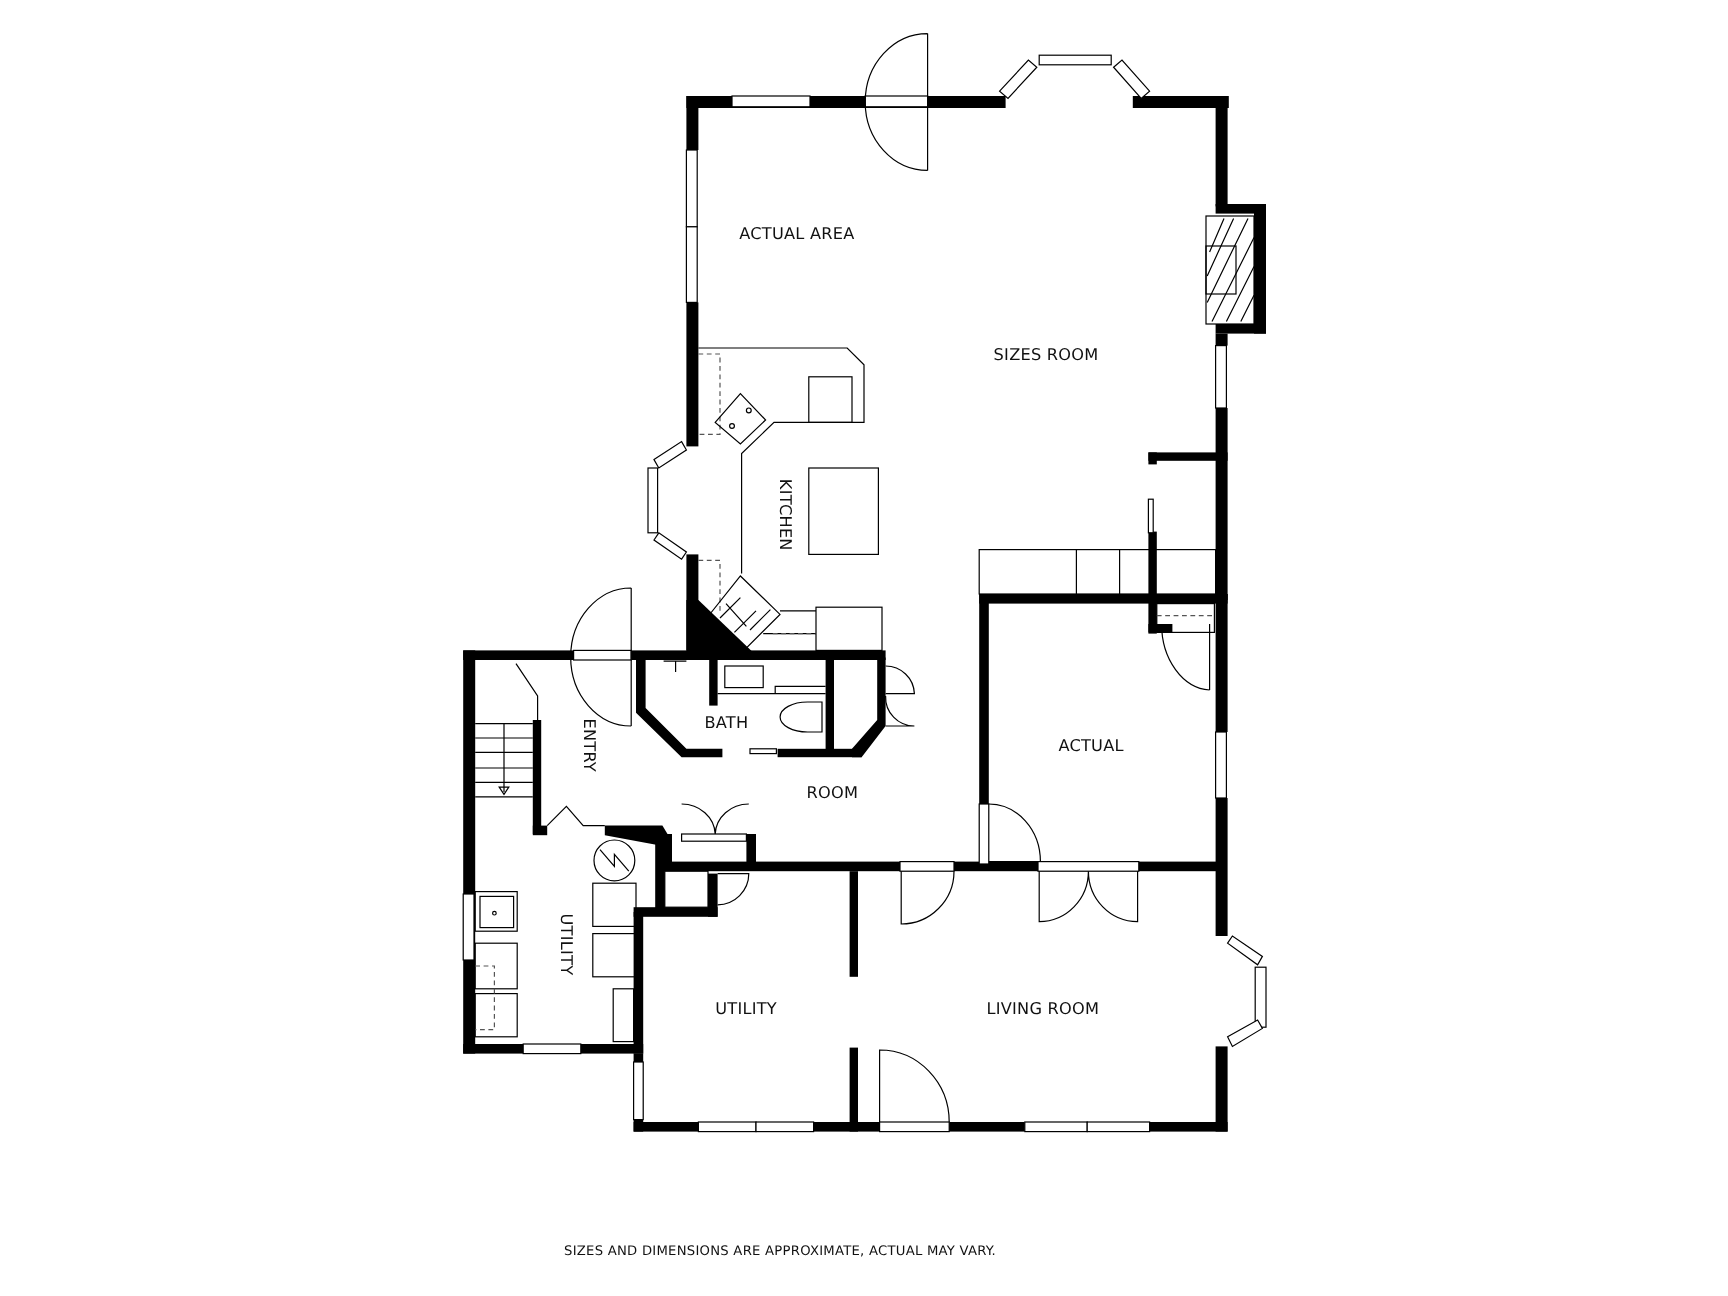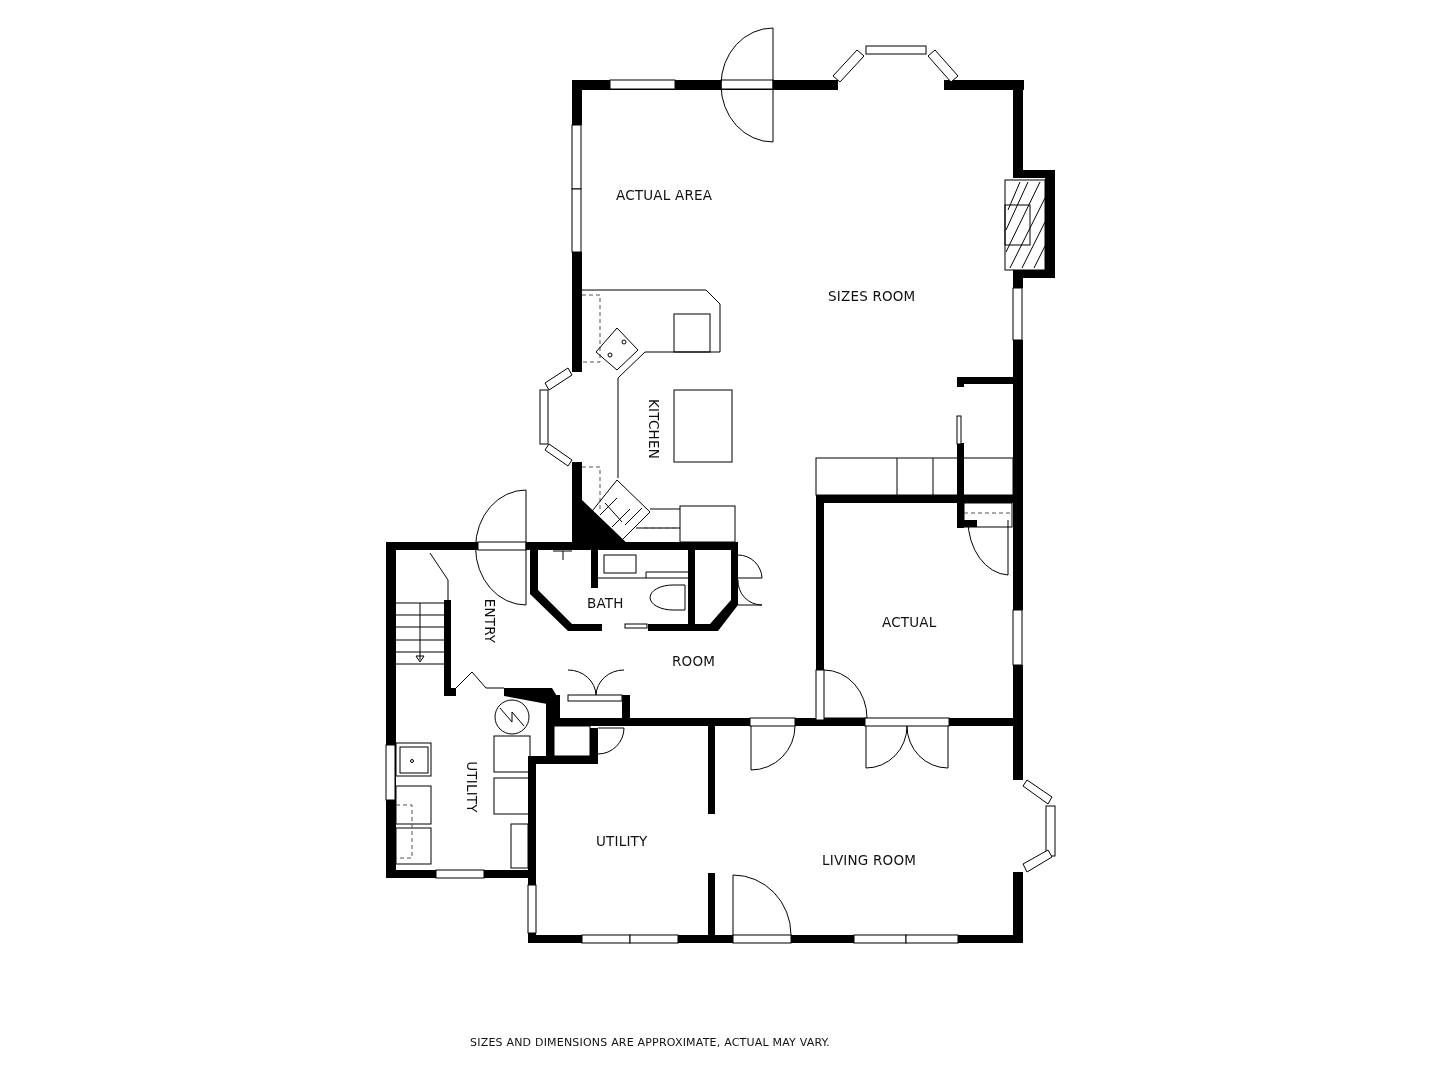--- a/index.html
+++ b/index.html
@@ -202,15 +202,15 @@
 
 <div class="lbl" style="left:616px; top:187px;">ACTUAL AREA</div>
 <div class="lbl" style="left:828px; top:288px;">SIZES ROOM</div>
 <div class="lbl rot" style="left:624px; top:421px; transform:rotate(90deg);">KITCHEN</div>
 <div class="lbl" style="left:882px; top:614px;">ACTUAL</div>
 <div class="lbl" style="left:587px; top:595px;">BATH</div>
 <div class="lbl rot" style="left:468px; top:613px; transform:rotate(90deg);">ENTRY</div>
 <div class="lbl" style="left:672px; top:653px;">ROOM</div>
 <div class="lbl rot" style="left:446px; top:779px; transform:rotate(90deg);">UTILITY</div>
 <div class="lbl" style="left:596px; top:833px;">UTILITY</div>
-<div class="lbl" style="left:822px; top:852px;text-align:right;">LIVING ROOM</div>
+<div class="lbl" style="left:822px; top:833px;text-align:right;">LIVING ROOM</div>
 
 <div class="footer">SIZES AND DIMENSIONS ARE APPROXIMATE, ACTUAL MAY VARY.</div>
 
 </body></html>

